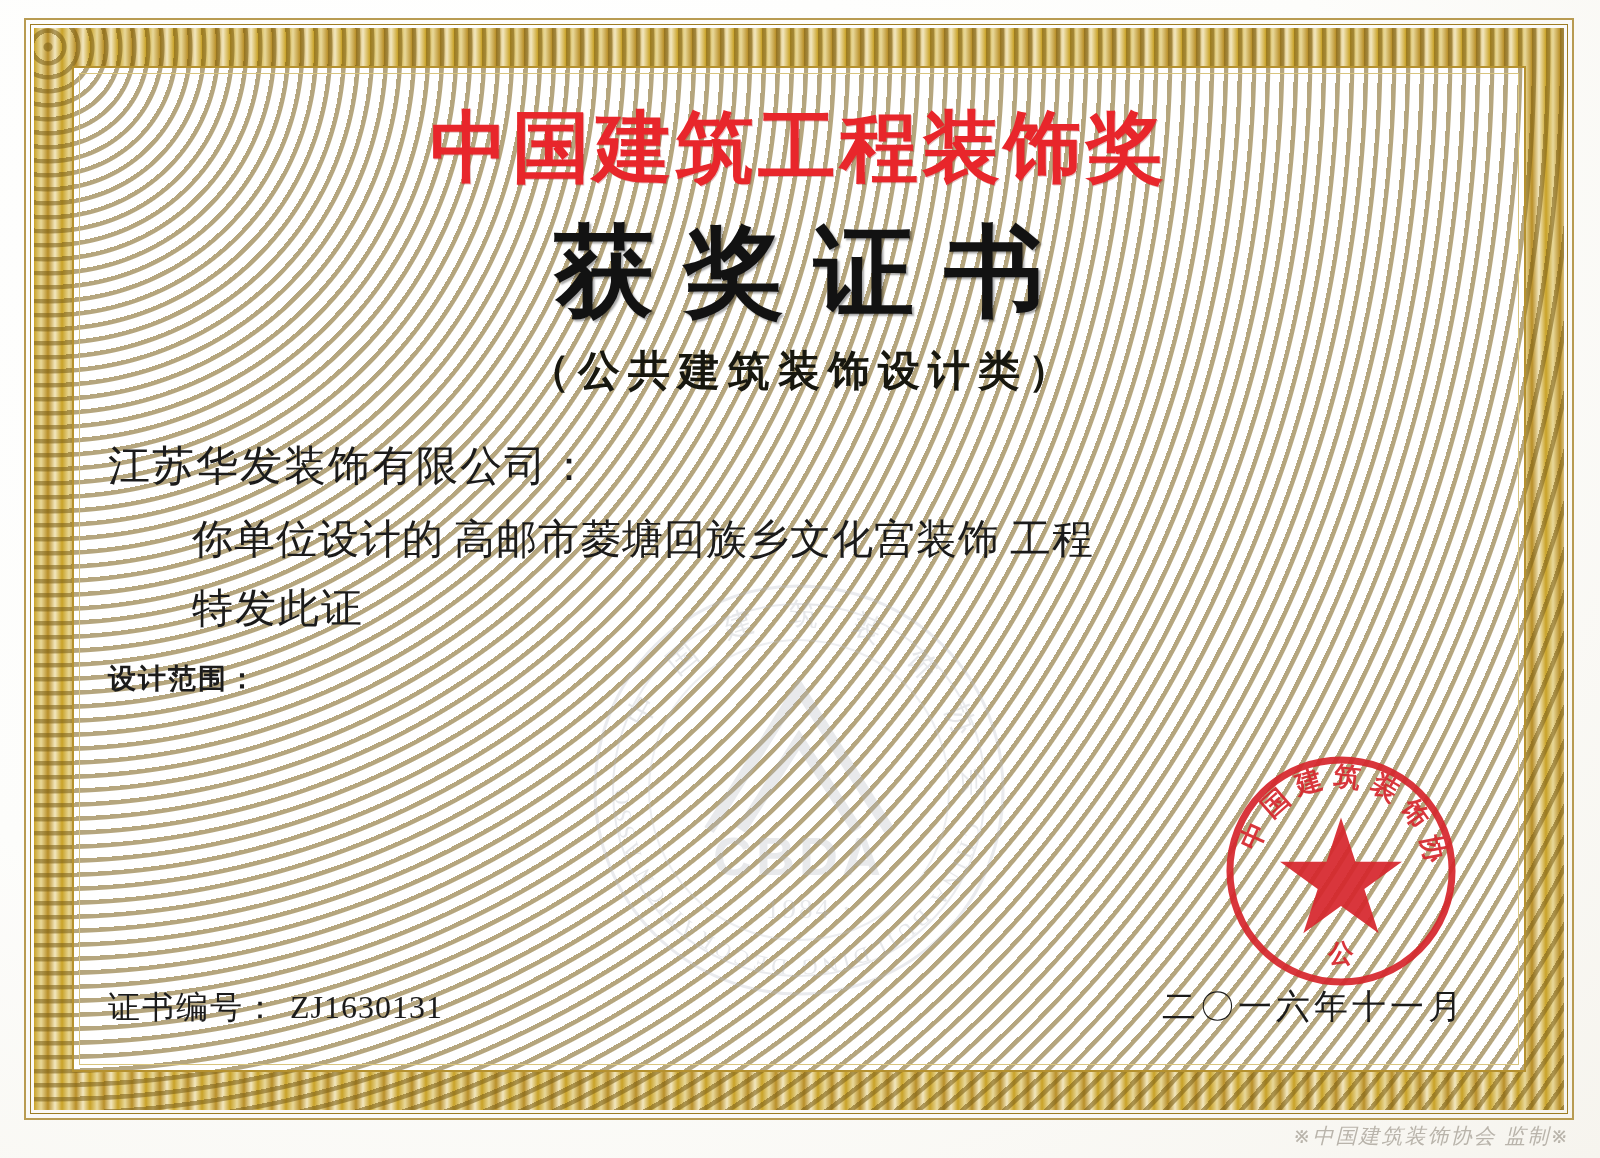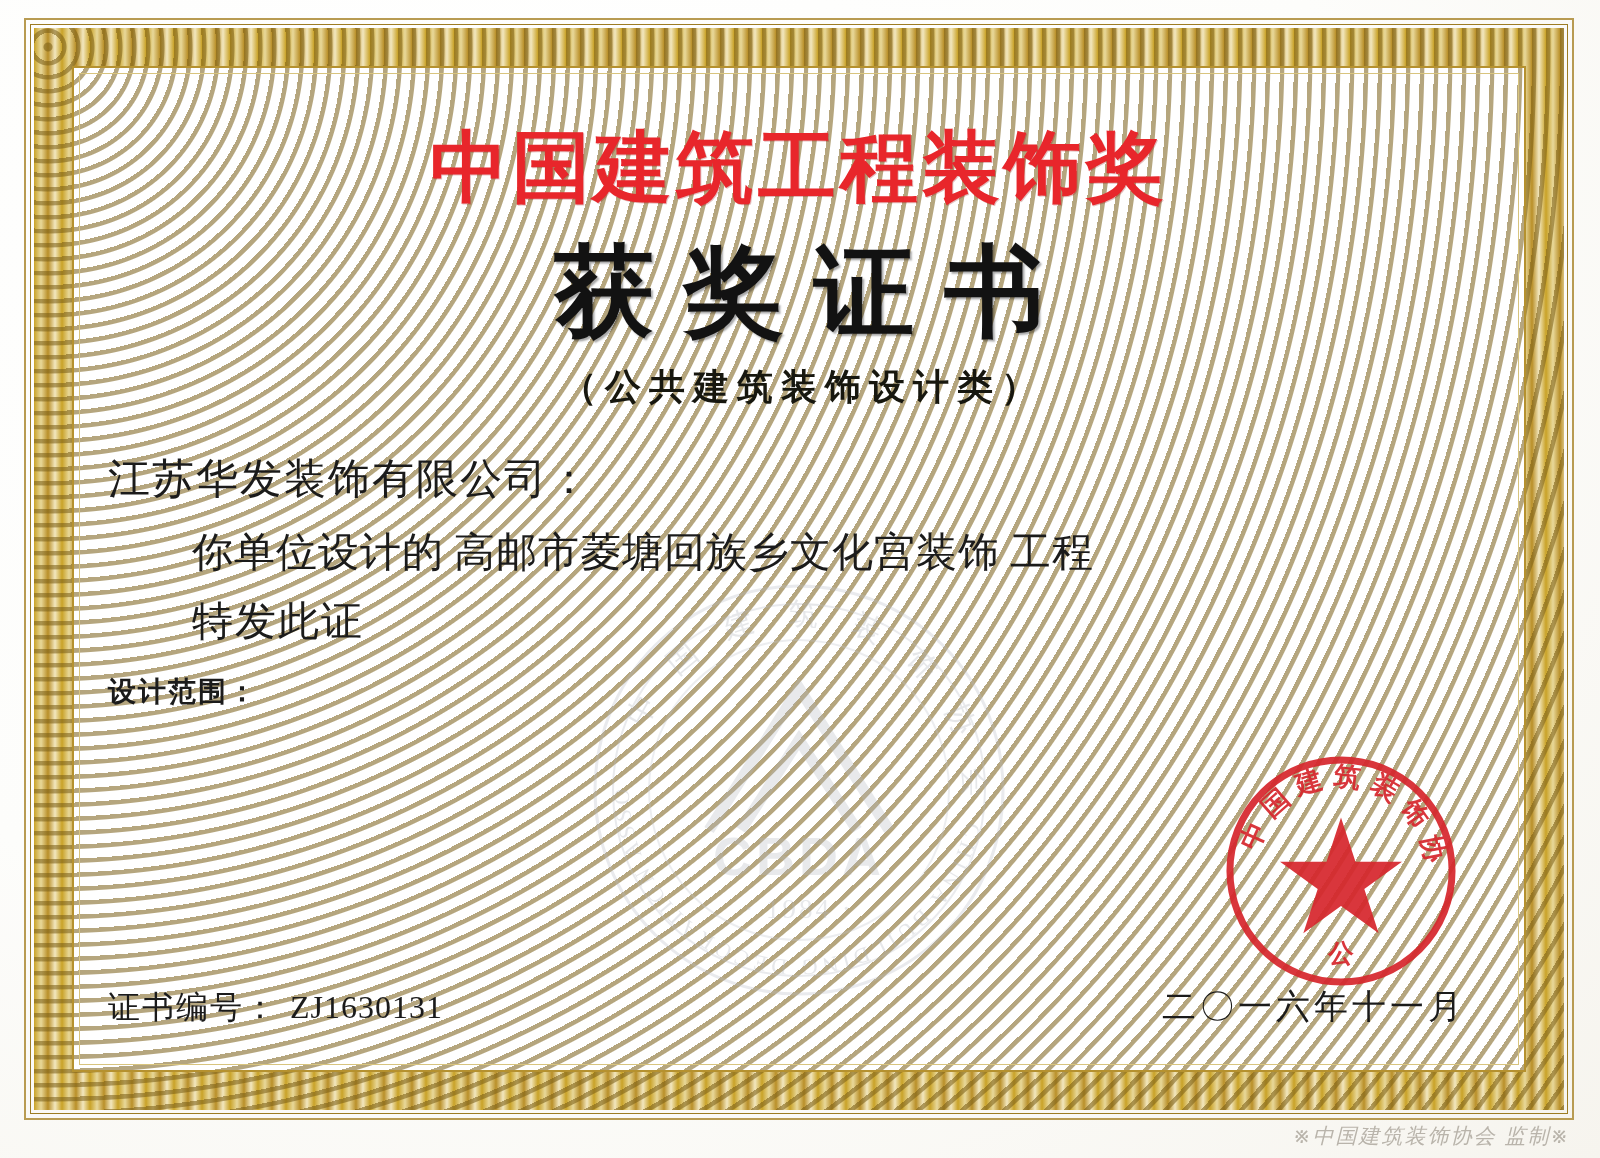--- a/index.html
+++ b/index.html
@@ -98,21 +98,21 @@
     transform: translateX(-50%);
     width: 420px;
     height: 420px;
     opacity: 0.30;
     pointer-events: none;
   }
 
   
   .title-main {
     text-align: center;
-    margin-top: 48px;
+    margin-top: 28px;
     font-family: "Liberation Sans", "DejaVu Sans", sans-serif;
     font-size: 78px;
     font-weight: bold;
     letter-spacing: 4px;
     color: #e8262b;
     text-shadow: 1px 1px 0 rgba(140,0,0,0.25);
     line-height: 1;
   }
   .title-sub {
     text-align: center;
@@ -123,21 +123,21 @@
     letter-spacing: 30px;
     padding-left: 30px;
     color: #121212;
     line-height: 1.05;
     text-shadow: 2px 2px 2px rgba(0,0,0,0.35);
   }
   .title-cat {
     text-align: center;
     margin-top: 18px;
     font-family: "Liberation Serif", "DejaVu Serif", serif;
-    font-size: 36px;
+    font-size: 42px;
     font-weight: bold;
     letter-spacing: 8px;
     padding-left: 8px;
     color: #17170f;
   }
 
   
   .body-block {
     position: relative;
     margin-top: 38px;

